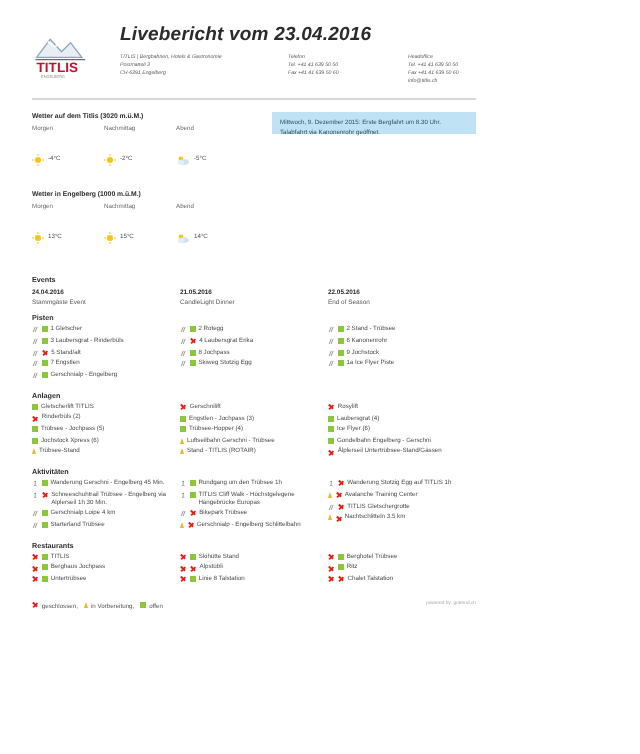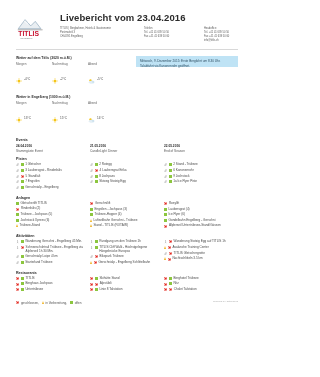--- a/index.html
+++ b/index.html
@@ -7,21 +7,21 @@
     width:250px;height:377px;background:#ffffff;
     font-family:"Liberation Sans","DejaVu Sans",sans-serif;
     color:#3c3c3c;overflow:hidden;
   }
   .page{position:relative;width:250px;height:377px;padding:0;box-sizing:border-box;}
 
   
   .header{display:flex;align-items:flex-start;padding:12px 12px 0 16px;}
   .logo{width:34px;height:26px;flex:0 0 34px;margin-top:2px;}
   .logo svg{display:block;}
-  .head-right{margin-left:10px;flex:1;}
+  .head-right{margin-left:10px;flex:1;font-style:italic;}
   .doc-title{font-size:9.5px;font-weight:bold;color:#2b2b2b;letter-spacing:.1px;margin:0 0 4px 0;}
   .addr-row{display:flex;font-size:2.6px;line-height:1.55;color:#5a5a5a;}
   .addr-col{padding-right:10px;}
   .addr-col.c1{width:74px;}
   .addr-col.c2{width:50px;}
   .addr-col.c3{width:50px;}
   .addr-col div{white-space:nowrap;}
 
   .rule{height:1px;background:#d8d8d8;margin:6px 12px 0 16px;}
 

